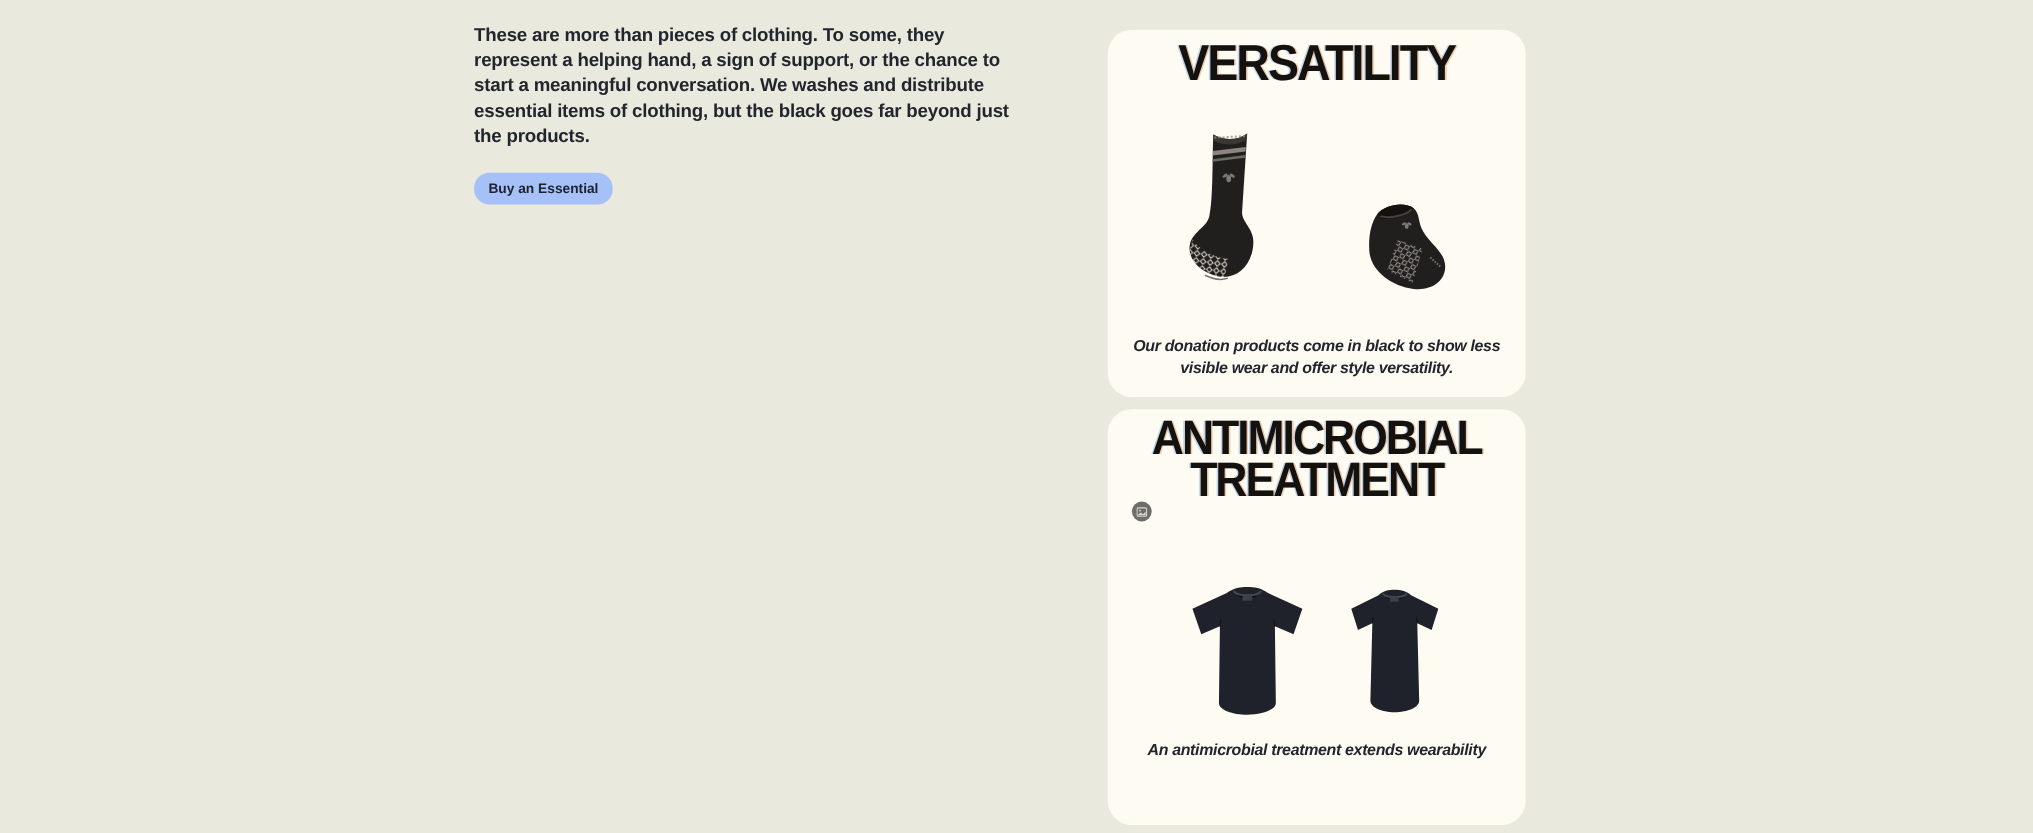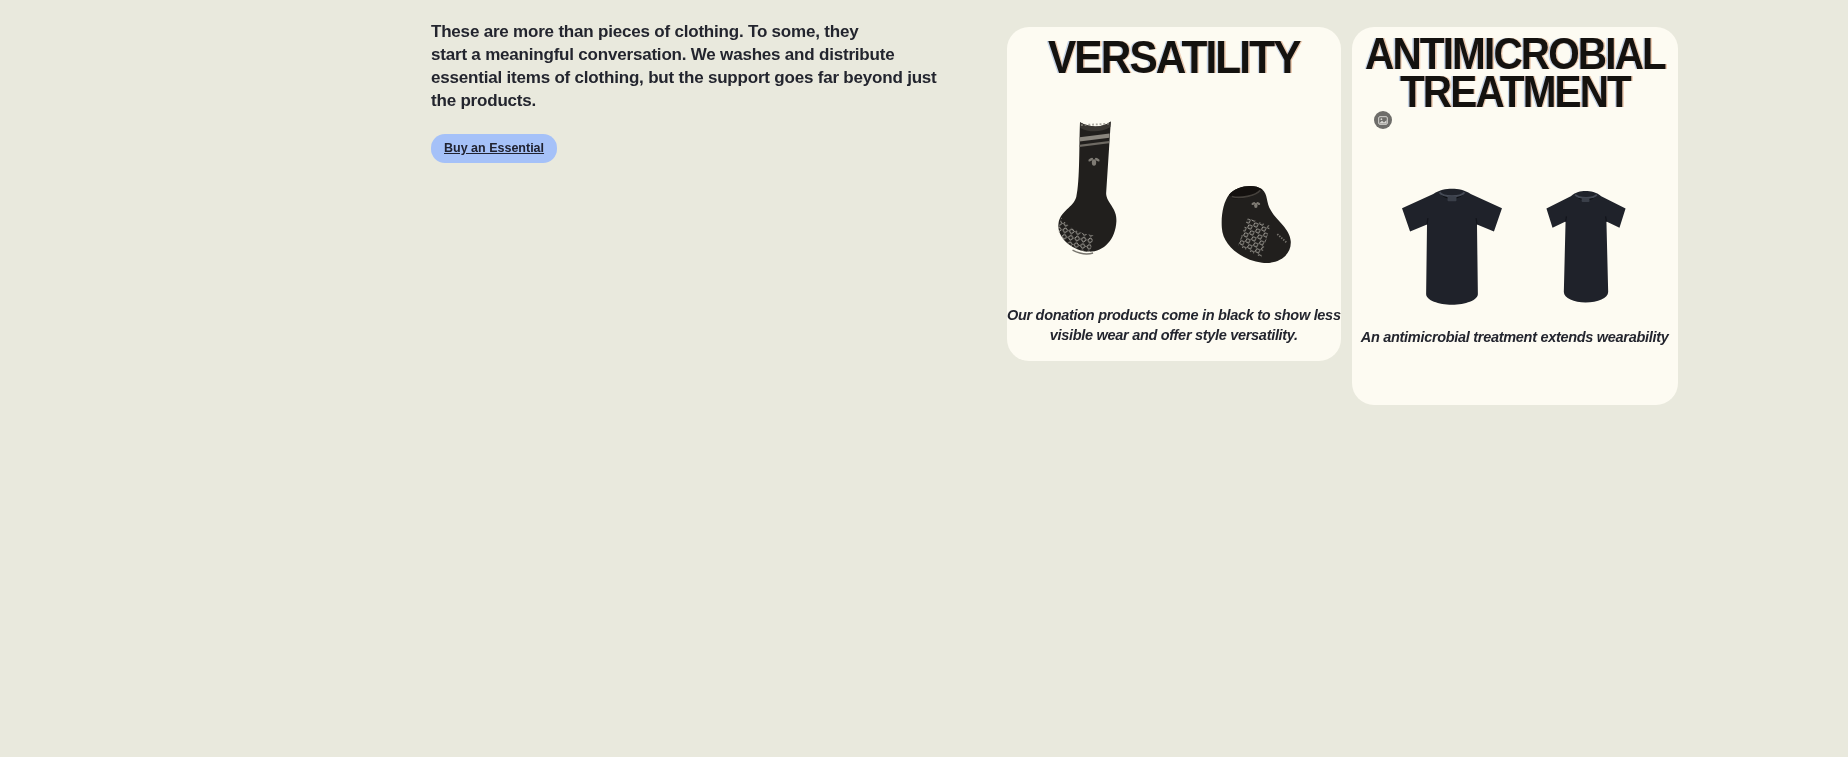--- a/index.html
+++ b/index.html
@@ -18,27 +18,26 @@
     font-weight:700;font-size:17px;line-height:23px;
     letter-spacing:-0.2px;color:#23252e;
   }
   .cta{
     display:inline-block;margin-top:22px;
     background:#a5c1f8;border:none;border-radius:14px;
     padding:7px 13px 8px;
     font-family:"Liberation Sans",sans-serif;
     font-weight:700;font-size:12.5px;color:#202230;
     cursor:pointer;
-    text-decoration:underline;
   }
 
   
   .cards{
     position:absolute;left:1007px;top:27px;width:380px;
-    display:flex;flex-direction:row;gap:11px;
+    display:flex;flex-direction:column;gap:11px;
   }
   .card{
     background:#fdfbf2;border-radius:22px;width:380px;
     text-align:center;position:relative;box-sizing:border-box;
   }
   .card1{height:334px;padding-top:10px;}
   .card2{height:378px;padding-top:8px;}
 
   .card-title{
     margin:0;
@@ -73,22 +72,23 @@
   }
 </style>
 </head>
 <body>
 
 <div class="page">
 
   <section class="intro">
     <p style="margin:0">
       <span class="line">These are more than pieces of clothing. To some, they</span>
+      <span class="line">represent a helping hand, a sign of support, or the chance to</span>
       <span class="line">start a meaningful conversation. We washes and distribute</span>
-      <span class="line">essential items of clothing, but the support goes far beyond just</span>
+      <span class="line">essential items of clothing, but the black goes far beyond just</span>
       <span class="line">the products.</span>
     </p>
     <button class="cta">Buy an Essential</button>
   </section>
 
   <aside class="cards">
 
     <article class="card card1">
       <h2 class="card-title">
         <span class="tl">VERSATILITY</span>

